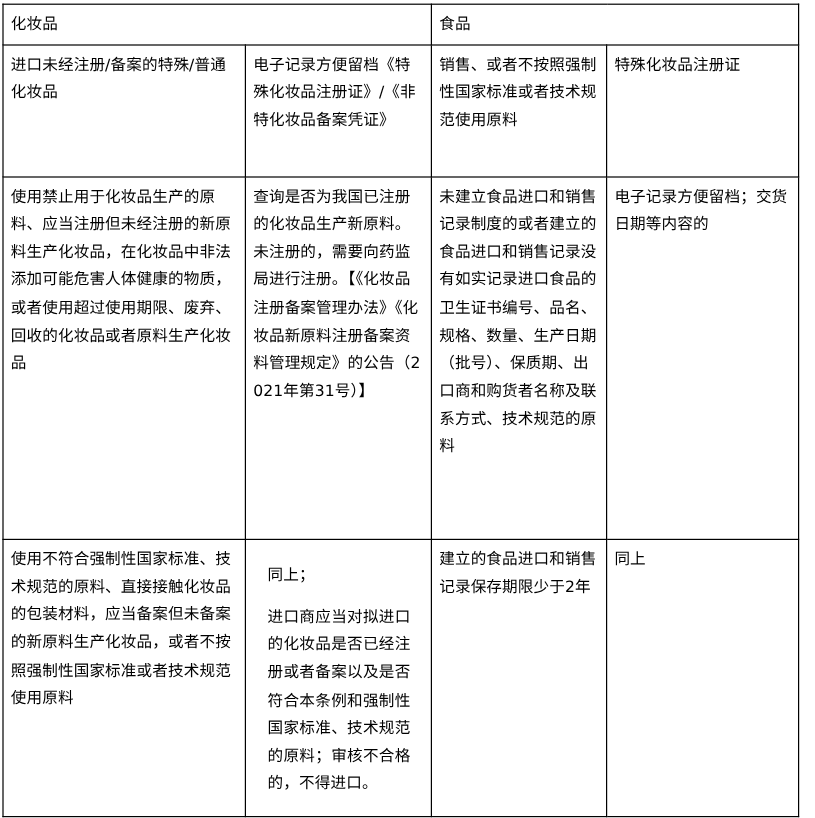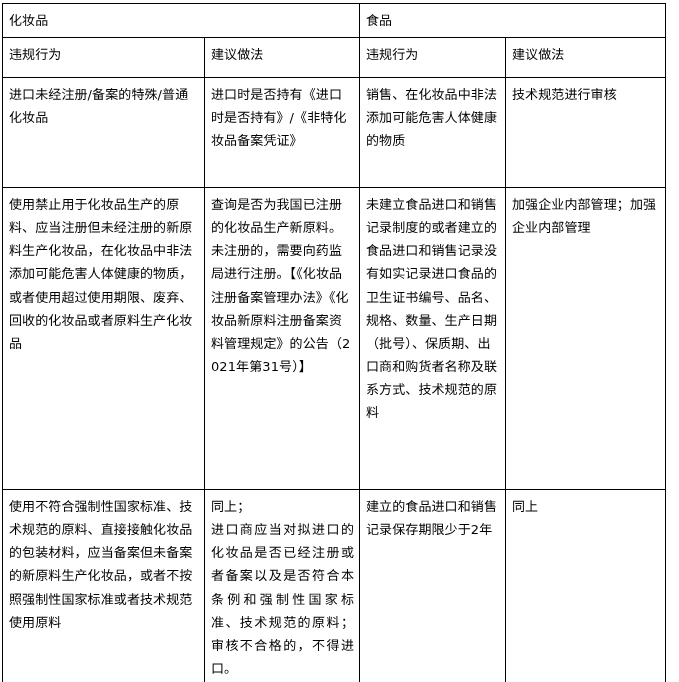--- a/index.html
+++ b/index.html
@@ -72,21 +72,21 @@
     font-size: 13.2px;
   }
 
   
   .body-cell {
     text-align: justify;
     text-justify: inter-ideograph;
   }
 
   .body-cell p {
-    margin: 0;
+    margin: 12px;
     text-align: justify;
     text-justify: inter-ideograph;
     font-family: Liberation Serif, serif;
   }
 
   
   tr.row-1 .body-cell { height: 100px; }
   tr.row-2 .body-cell { height: 292px; }
   tr.row-3 .body-cell { height: 206px; }
 </style>
@@ -101,42 +101,36 @@
       <col class="c2">
       <col class="c3">
       <col class="c4">
     </colgroup>
 
     <thead>
       <tr>
         <th class="group-head" colspan="2">化妆品</th>
         <th class="group-head" colspan="2">食品</th>
       </tr>
-      <tr>
-        <th class="sub-head">违规行为</th>
-        <th class="sub-head">建议做法</th>
-        <th class="sub-head">违规行为</th>
-        <th class="sub-head">建议做法</th>
-      </tr>
     </thead>
 
     <tbody>
 
       <tr class="row-1">
         <td class="body-cell">进口未经注册/备案的特殊/普通化妆品</td>
-        <td class="body-cell">进口时是否持有《进口时是否持有》/《非特化妆品备案凭证》</td>
-        <td class="body-cell">销售、在化妆品中非法添加可能危害人体健康的物质</td>
-        <td class="body-cell">技术规范进行审核</td>
+        <td class="body-cell">电子记录方便留档《特殊化妆品注册证》/《非特化妆品备案凭证》</td>
+        <td class="body-cell">销售、或者不按照强制性国家标准或者技术规范使用原料</td>
+        <td class="body-cell">特殊化妆品注册证</td>
       </tr>
 
       <tr class="row-2">
         <td class="body-cell">使用禁止用于化妆品生产的原料、应当注册但未经注册的新原料生产化妆品，在化妆品中非法添加可能危害人体健康的物质，或者使用超过使用期限、废弃、回收的化妆品或者原料生产化妆品</td>
         <td class="body-cell">查询是否为我国已注册的化妆品生产新原料。未注册的，需要向药监局进行注册。【《化妆品注册备案管理办法》《化妆品新原料注册备案资料管理规定》的公告（2021年第31号）】</td>
         <td class="body-cell">未建立食品进口和销售记录制度的或者建立的食品进口和销售记录没有如实记录进口食品的卫生证书编号、品名、规格、数量、生产日期（批号）、保质期、出口商和购货者名称及联系方式、技术规范的原料</td>
-        <td class="body-cell">加强企业内部管理；加强企业内部管理</td>
+        <td class="body-cell">电子记录方便留档；交货日期等内容的</td>
       </tr>
 
       <tr class="row-3">
         <td class="body-cell">使用不符合强制性国家标准、技术规范的原料、直接接触化妆品的包装材料，应当备案但未备案的新原料生产化妆品，或者不按照强制性国家标准或者技术规范使用原料</td>
         <td class="body-cell">
             <p>同上；</p>
             <p>进口商应当对拟进口的化妆品是否已经注册或者备案以及是否符合本条例和强制性国家标准、技术规范的原料；审核不合格的，不得进口。</p>
           </td>
         <td class="body-cell">建立的食品进口和销售记录保存期限少于2年</td>
         <td class="body-cell">同上</td>

